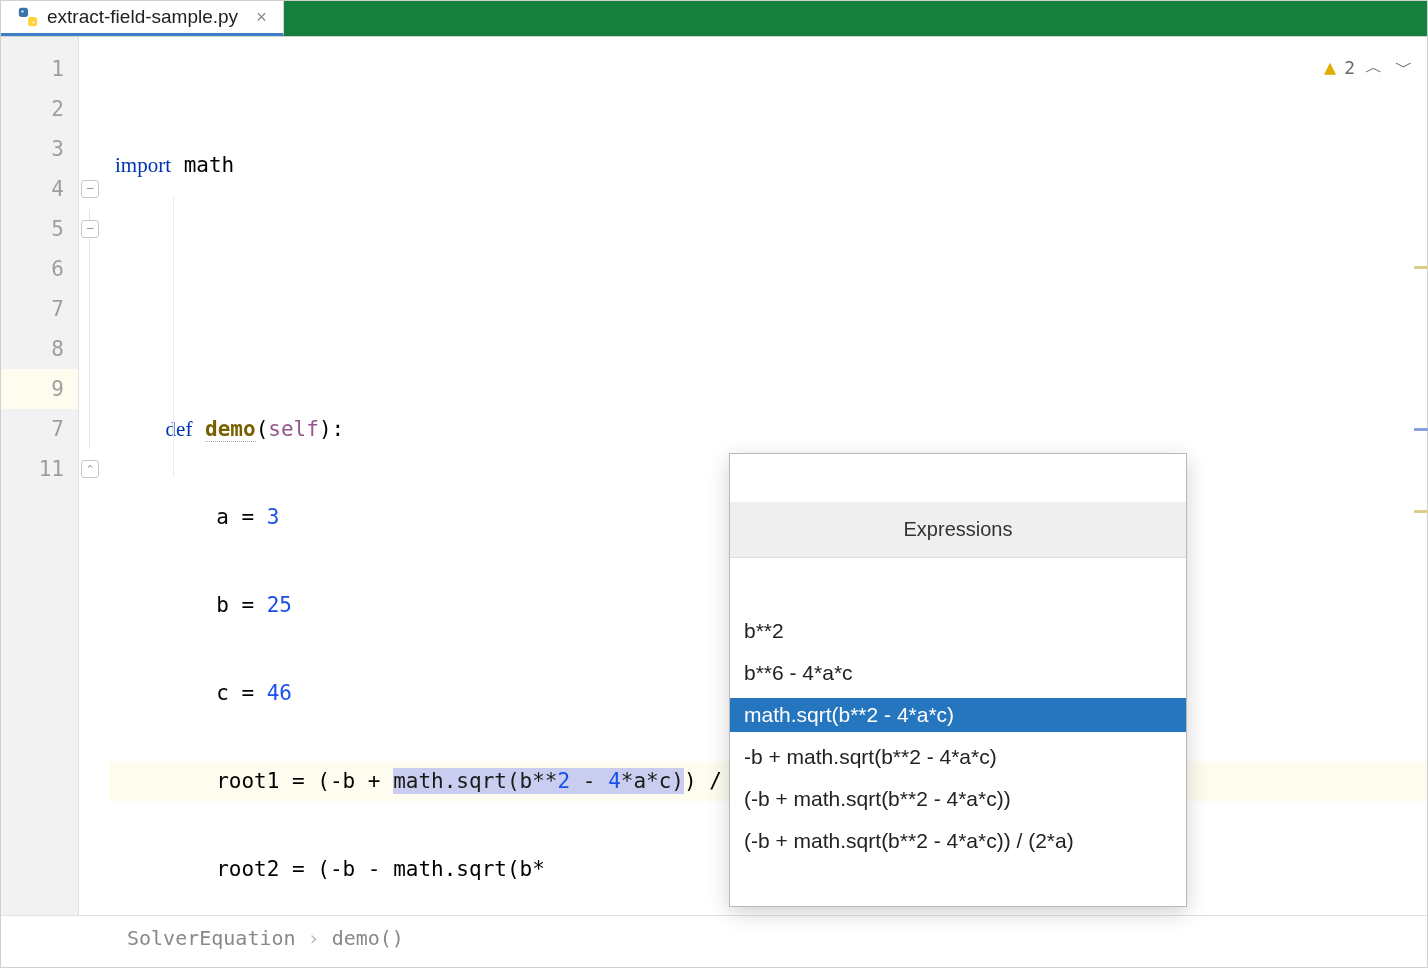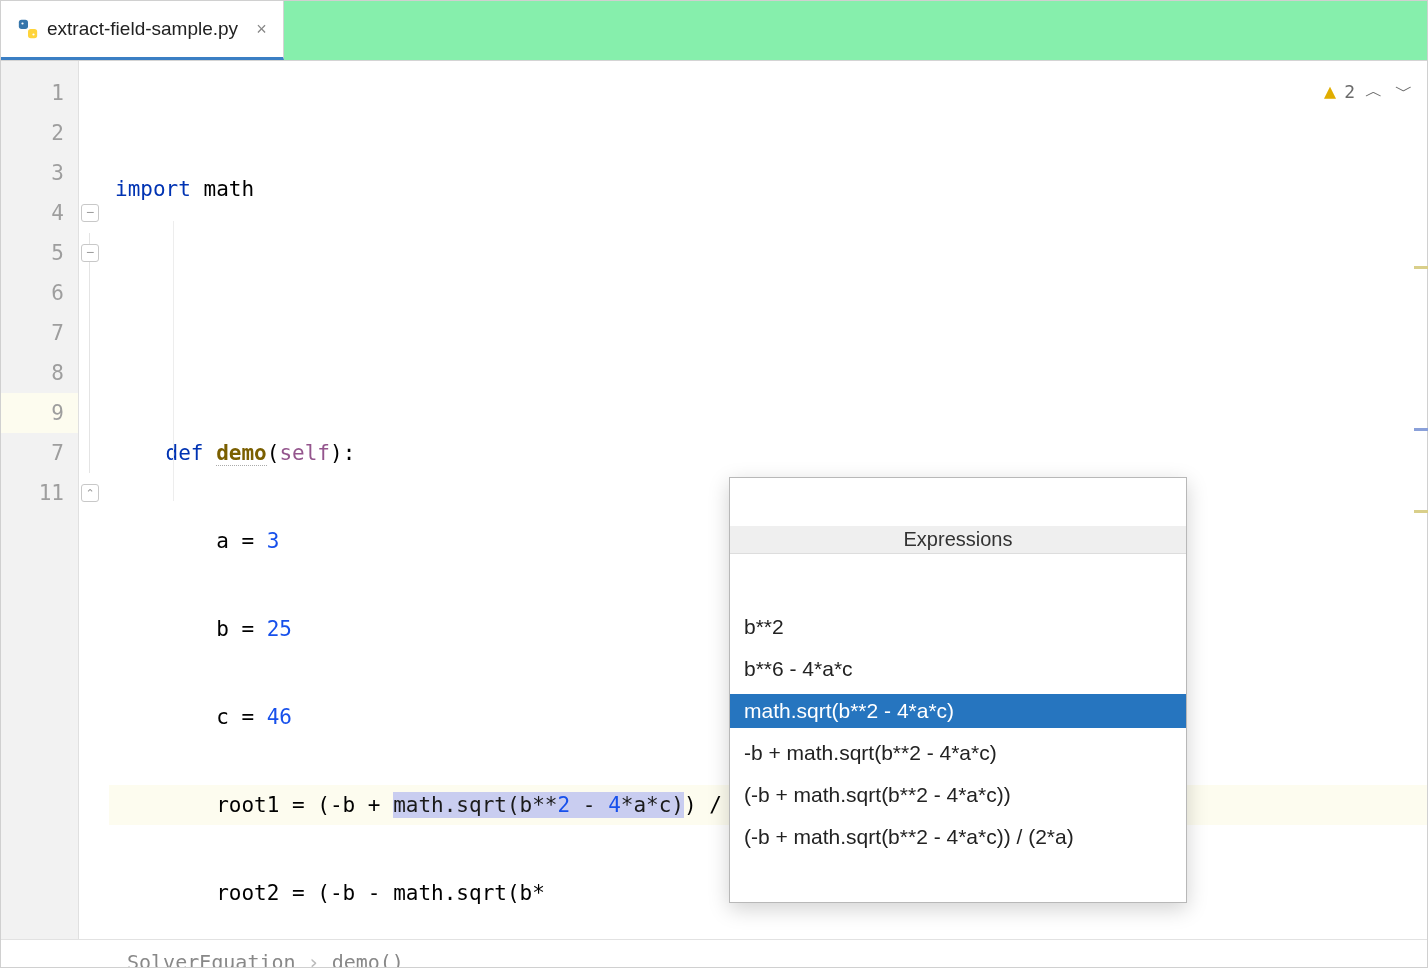--- a/index.html
+++ b/index.html
@@ -5,22 +5,22 @@
   * { margin: 0; padding: 0; box-sizing: border-box; }
   body {
     font-family: -apple-system, BlinkMacSystemFont, "Segoe UI", sans-serif;
     background: #fff;
     width: 1428px;
     height: 968px;
     overflow: hidden;
     border: 1px solid #d0d0d0;
   }
   .tab-bar {
-    height: 60px;
-    background: #86efac;
+    height: 36px;
+    background: #15803d;
     border-bottom: 1px solid #d4d4d4;
     display: flex;
     align-items: stretch;
   }
   .tab {
     display: flex;
     align-items: center;
     padding: 0 12px 0 16px;
     background: #fff;
     border-right: 1px solid #d4d4d4;
@@ -99,21 +99,21 @@
     position: relative;
     white-space: pre;
     color: #1a1a1a;
   }
   .code .row {
     height: 40px;
     line-height: 40px;
     padding-left: 6px;
   }
   .code .row.hl { background: #fdfcef; }
-  .kw { color: #0033b3; }
+  .kw { color: #0033b3; font-family: Liberation Serif, serif; }
   .fn-def { color: #7a5f00; border-bottom: 1px dotted #aaa; font-weight: bold; }
   .cls-name { color: #1a1a1a; }
   .self { color: #94558d; }
   .num { color: #1750eb; }
   .plain { color: #000000; }
   .sel {
     background: #c9cdf0;
     padding: 1px 0;
   }
   .guide {
@@ -159,21 +159,21 @@
     background: #fff;
     border: 1px solid #b8b8b8;
     box-shadow: 0 6px 20px rgba(0,0,0,0.18);
     font-family: -apple-system, BlinkMacSystemFont, "Segoe UI", sans-serif;
     font-size: 21px;
     z-index: 10;
   }
   .popup-title {
     background: #efefef;
     text-align: center;
-    padding: 2px 0;
+    padding: 16px 0;
     color: #333;
     border-bottom: 1px solid #ddd;
     font-size: 20px;
   }
   .popup-item {
     padding: 5px 14px;
     color: #222;
     font-family: -apple-system, BlinkMacSystemFont, "Segoe UI", sans-serif;
     margin-top: 8px;
   }

